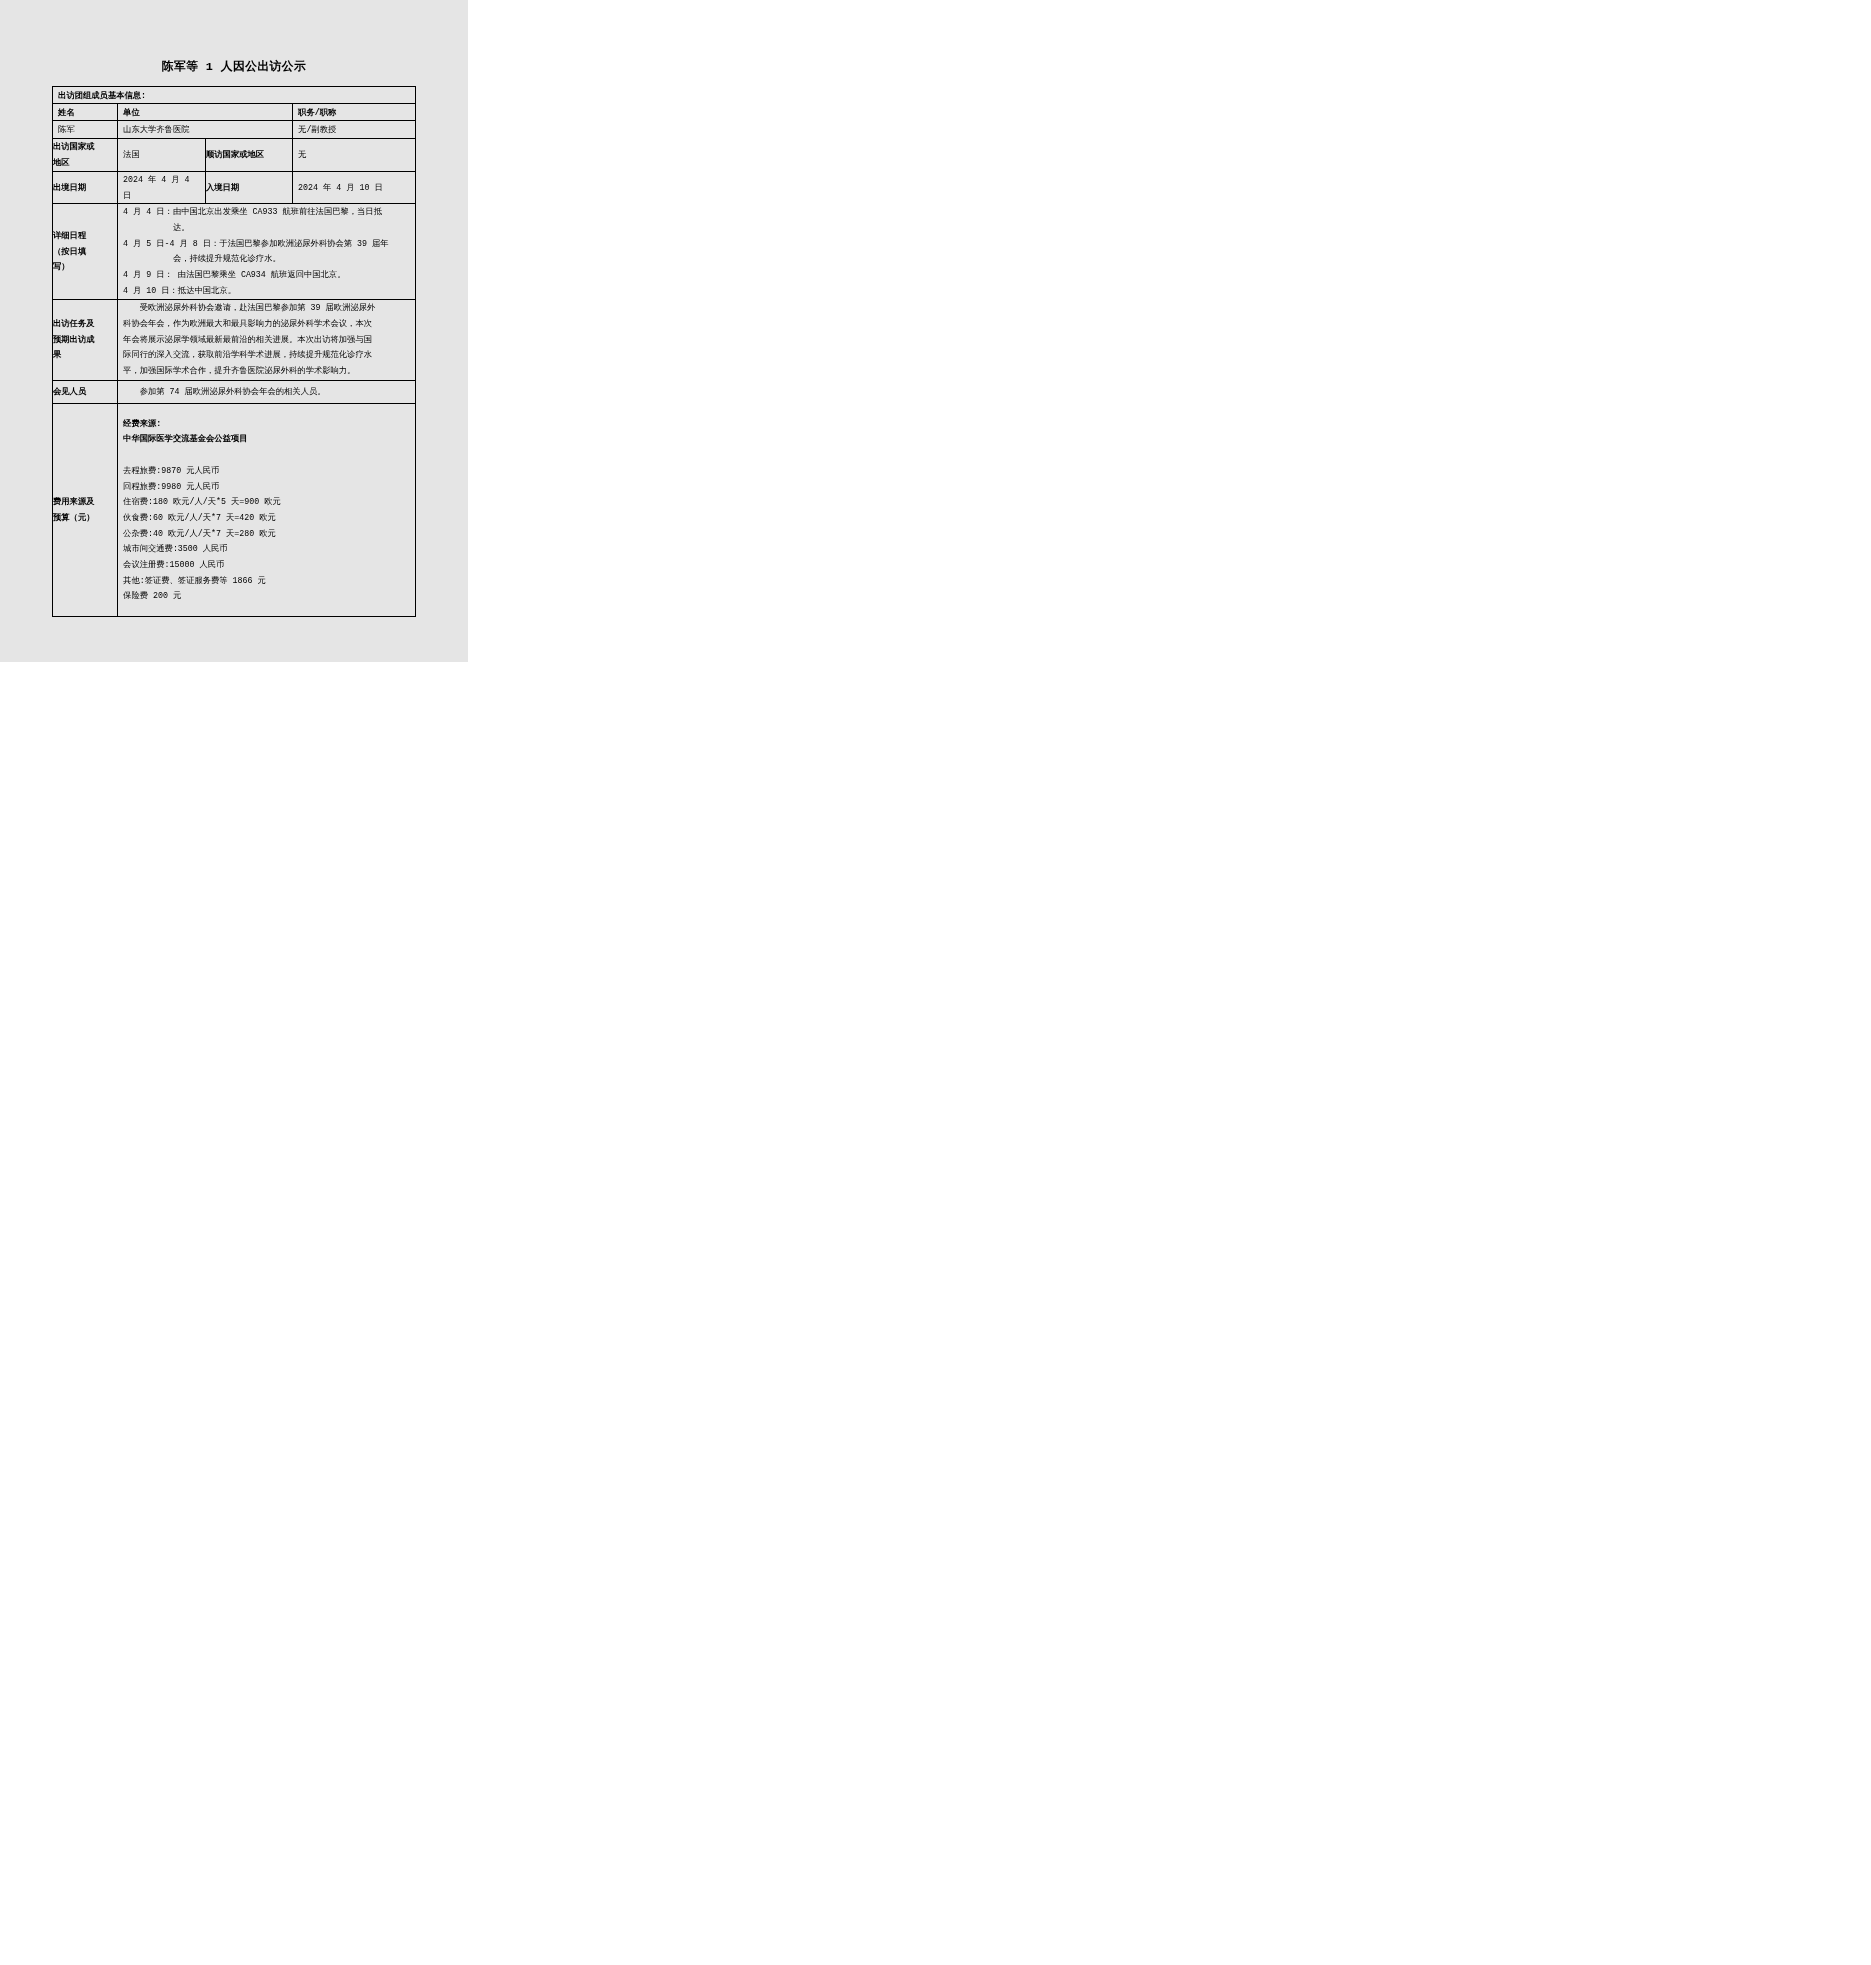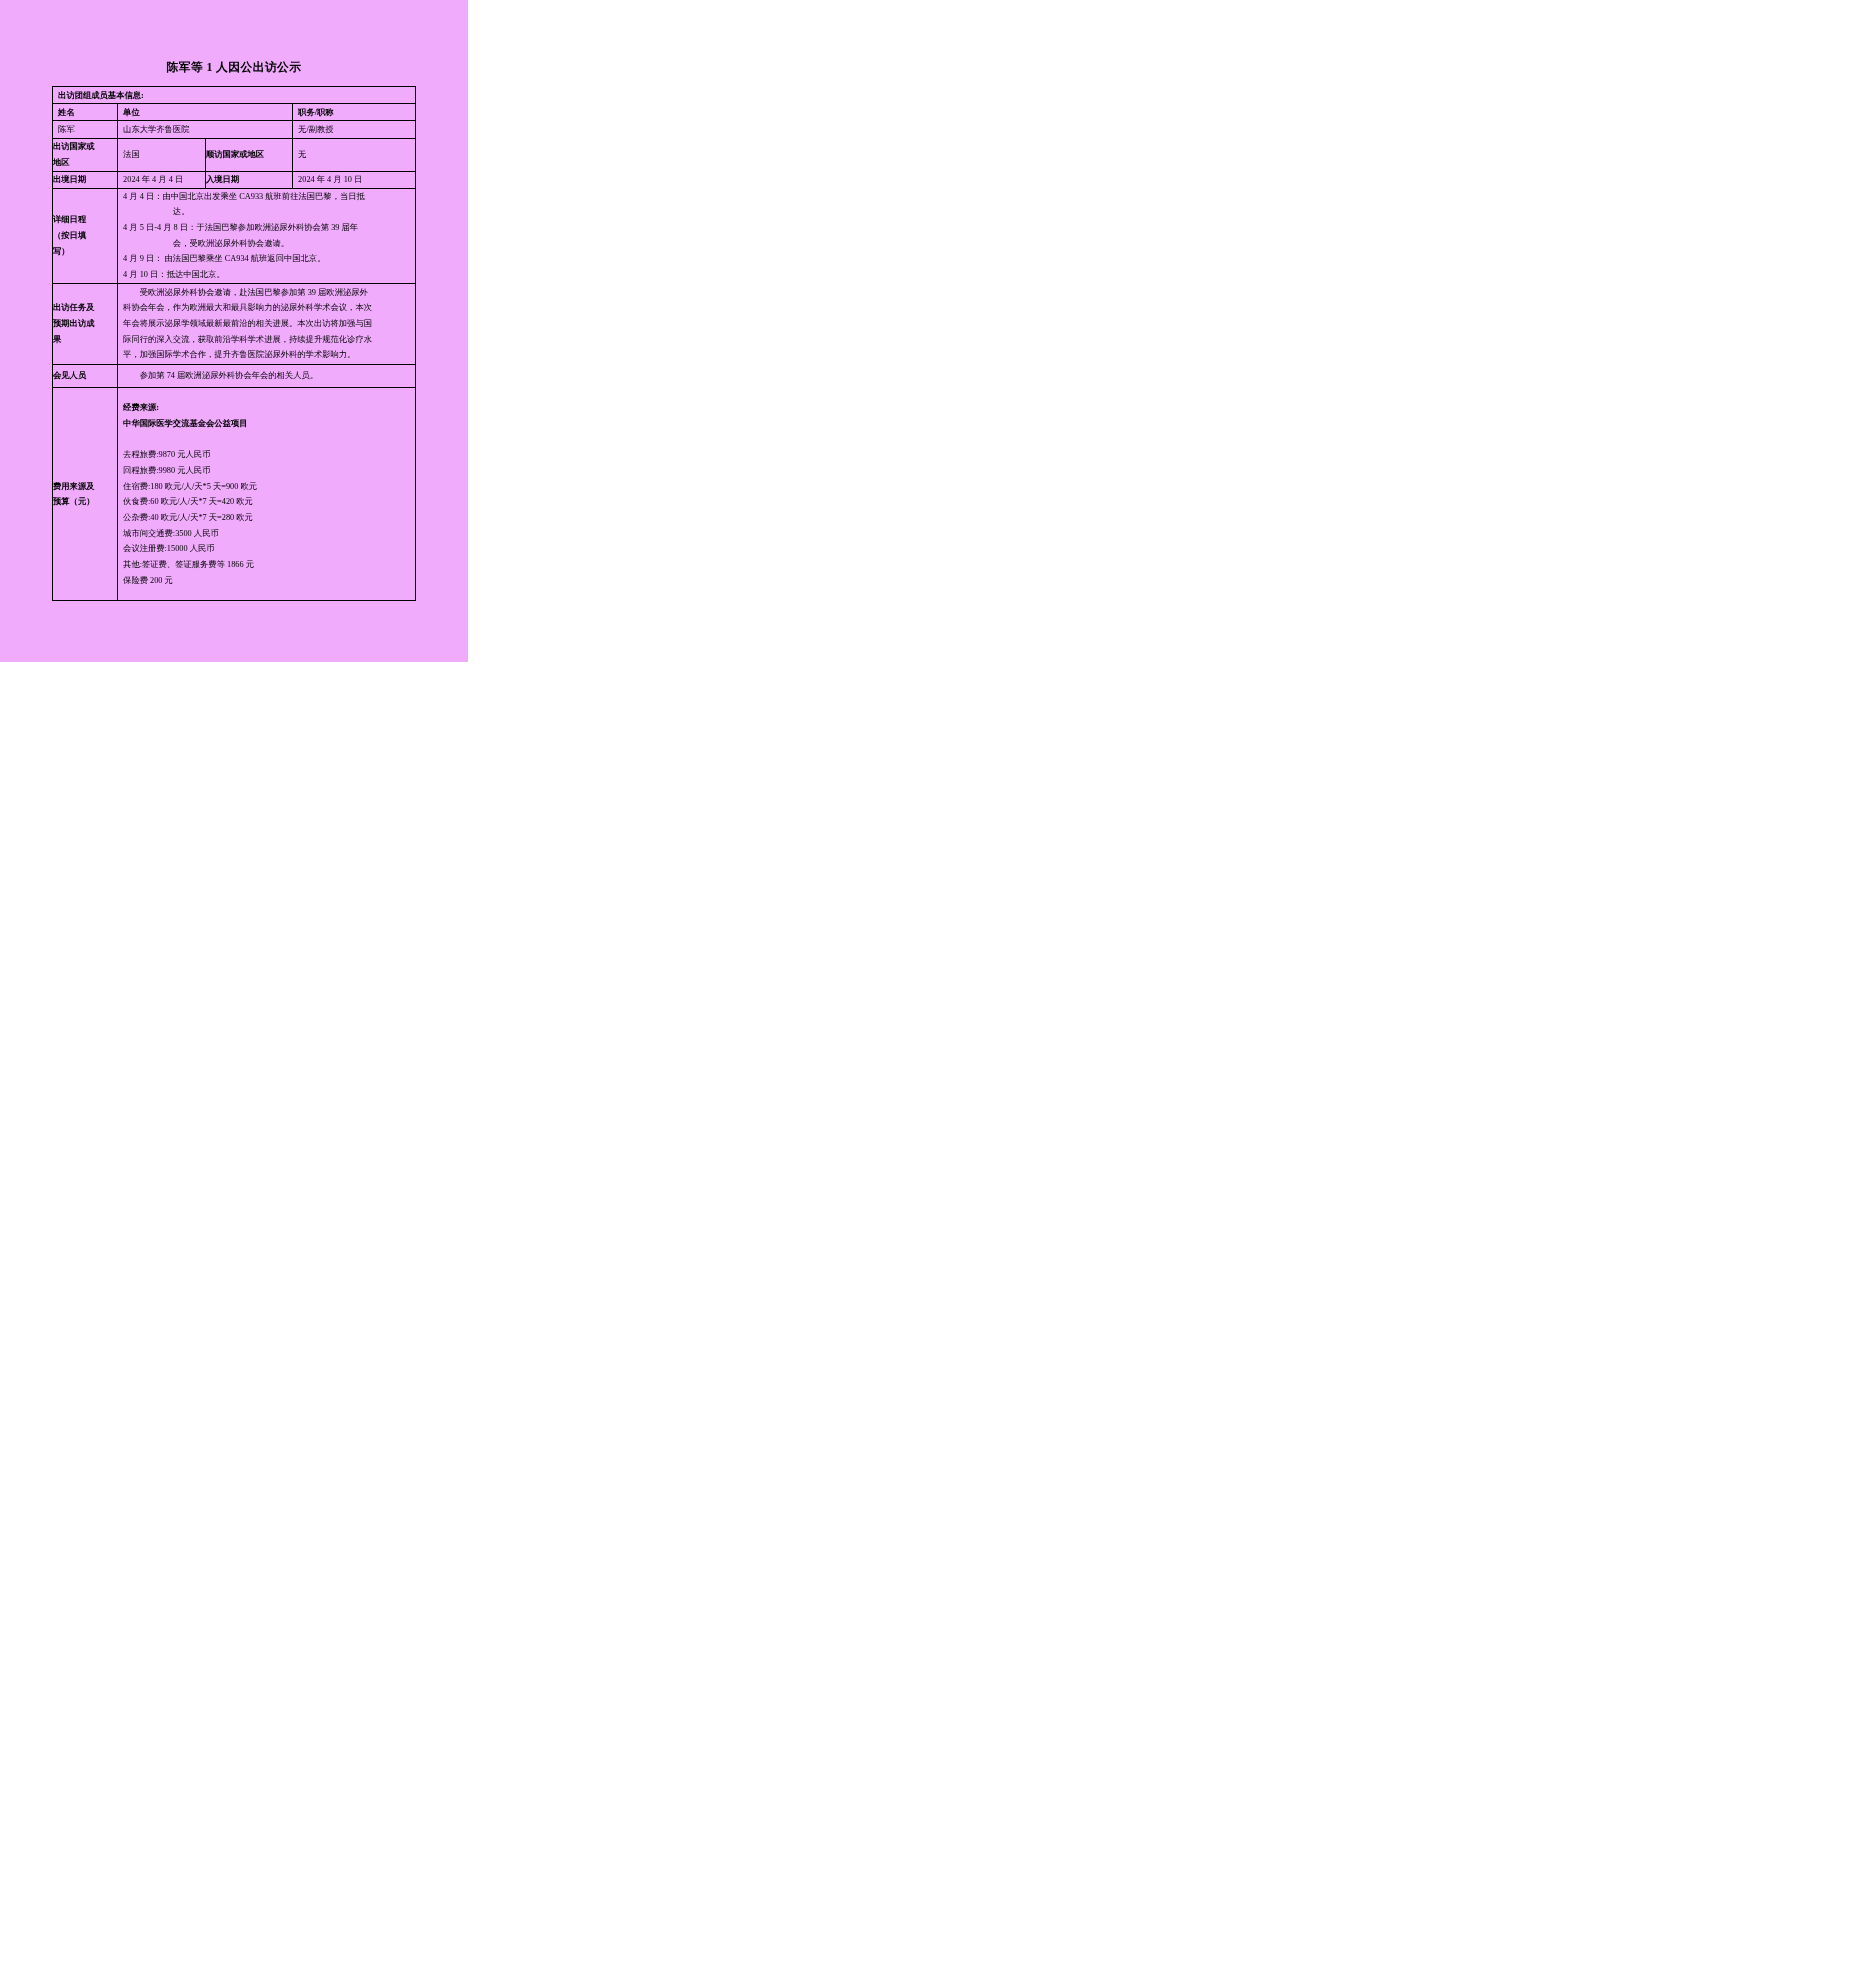--- a/index.html
+++ b/index.html
@@ -1,21 +1,21 @@
 <!DOCTYPE html>
 <html lang="zh" style="font-size:6.3px"><head>
 <meta charset="utf-8">
 <style>
   html, body { margin: 0; padding: 0; background: #ffffff; }
   .page {
     width: 468px;
     height: 662px;
-    background: #f0abfc;
+    background: #e5e5e5;
     color: #000000;
-    font-family: Liberation Serif, serif;
+    font-family: Liberation Mono, monospace;
     position: relative;
     overflow: hidden;
   }
   .title {
     margin: 0;
     padding-top: 59px;
     text-align: center;
     font-size: 11.8px;
     line-height: 17.3px;
     font-weight: bold;
@@ -106,21 +106,21 @@
     <tr class="r6">
       <td class="b center">
             <div class="line">详细日程</div>
             <div class="line">（按日填</div>
             <div class="line">写）</div>
           </td>
       <td colspan="3" class="content">
             <div class="line">4 月 4 日：由中国北京出发乘坐 CA933 航班前往法国巴黎，当日抵</div>
             <div class="line">　　　　　　达。</div>
             <div class="line">4 月 5 日-4 月 8 日：于法国巴黎参加欧洲泌尿外科协会第 39 届年</div>
-            <div class="line">　　　　　　会，受欧洲泌尿外科协会邀请。</div>
+            <div class="line">　　　　　　会，持续提升规范化诊疗水。</div>
             <div class="line">4 月 9 日： 由法国巴黎乘坐 CA934 航班返回中国北京。</div>
             <div class="line">4 月 10 日：抵达中国北京。</div>
           </td>
     </tr>
 
     <tr class="r7">
       <td class="b center">
             <div class="line">出访任务及</div>
             <div class="line">预期出访成</div>
             <div class="line">果</div>

